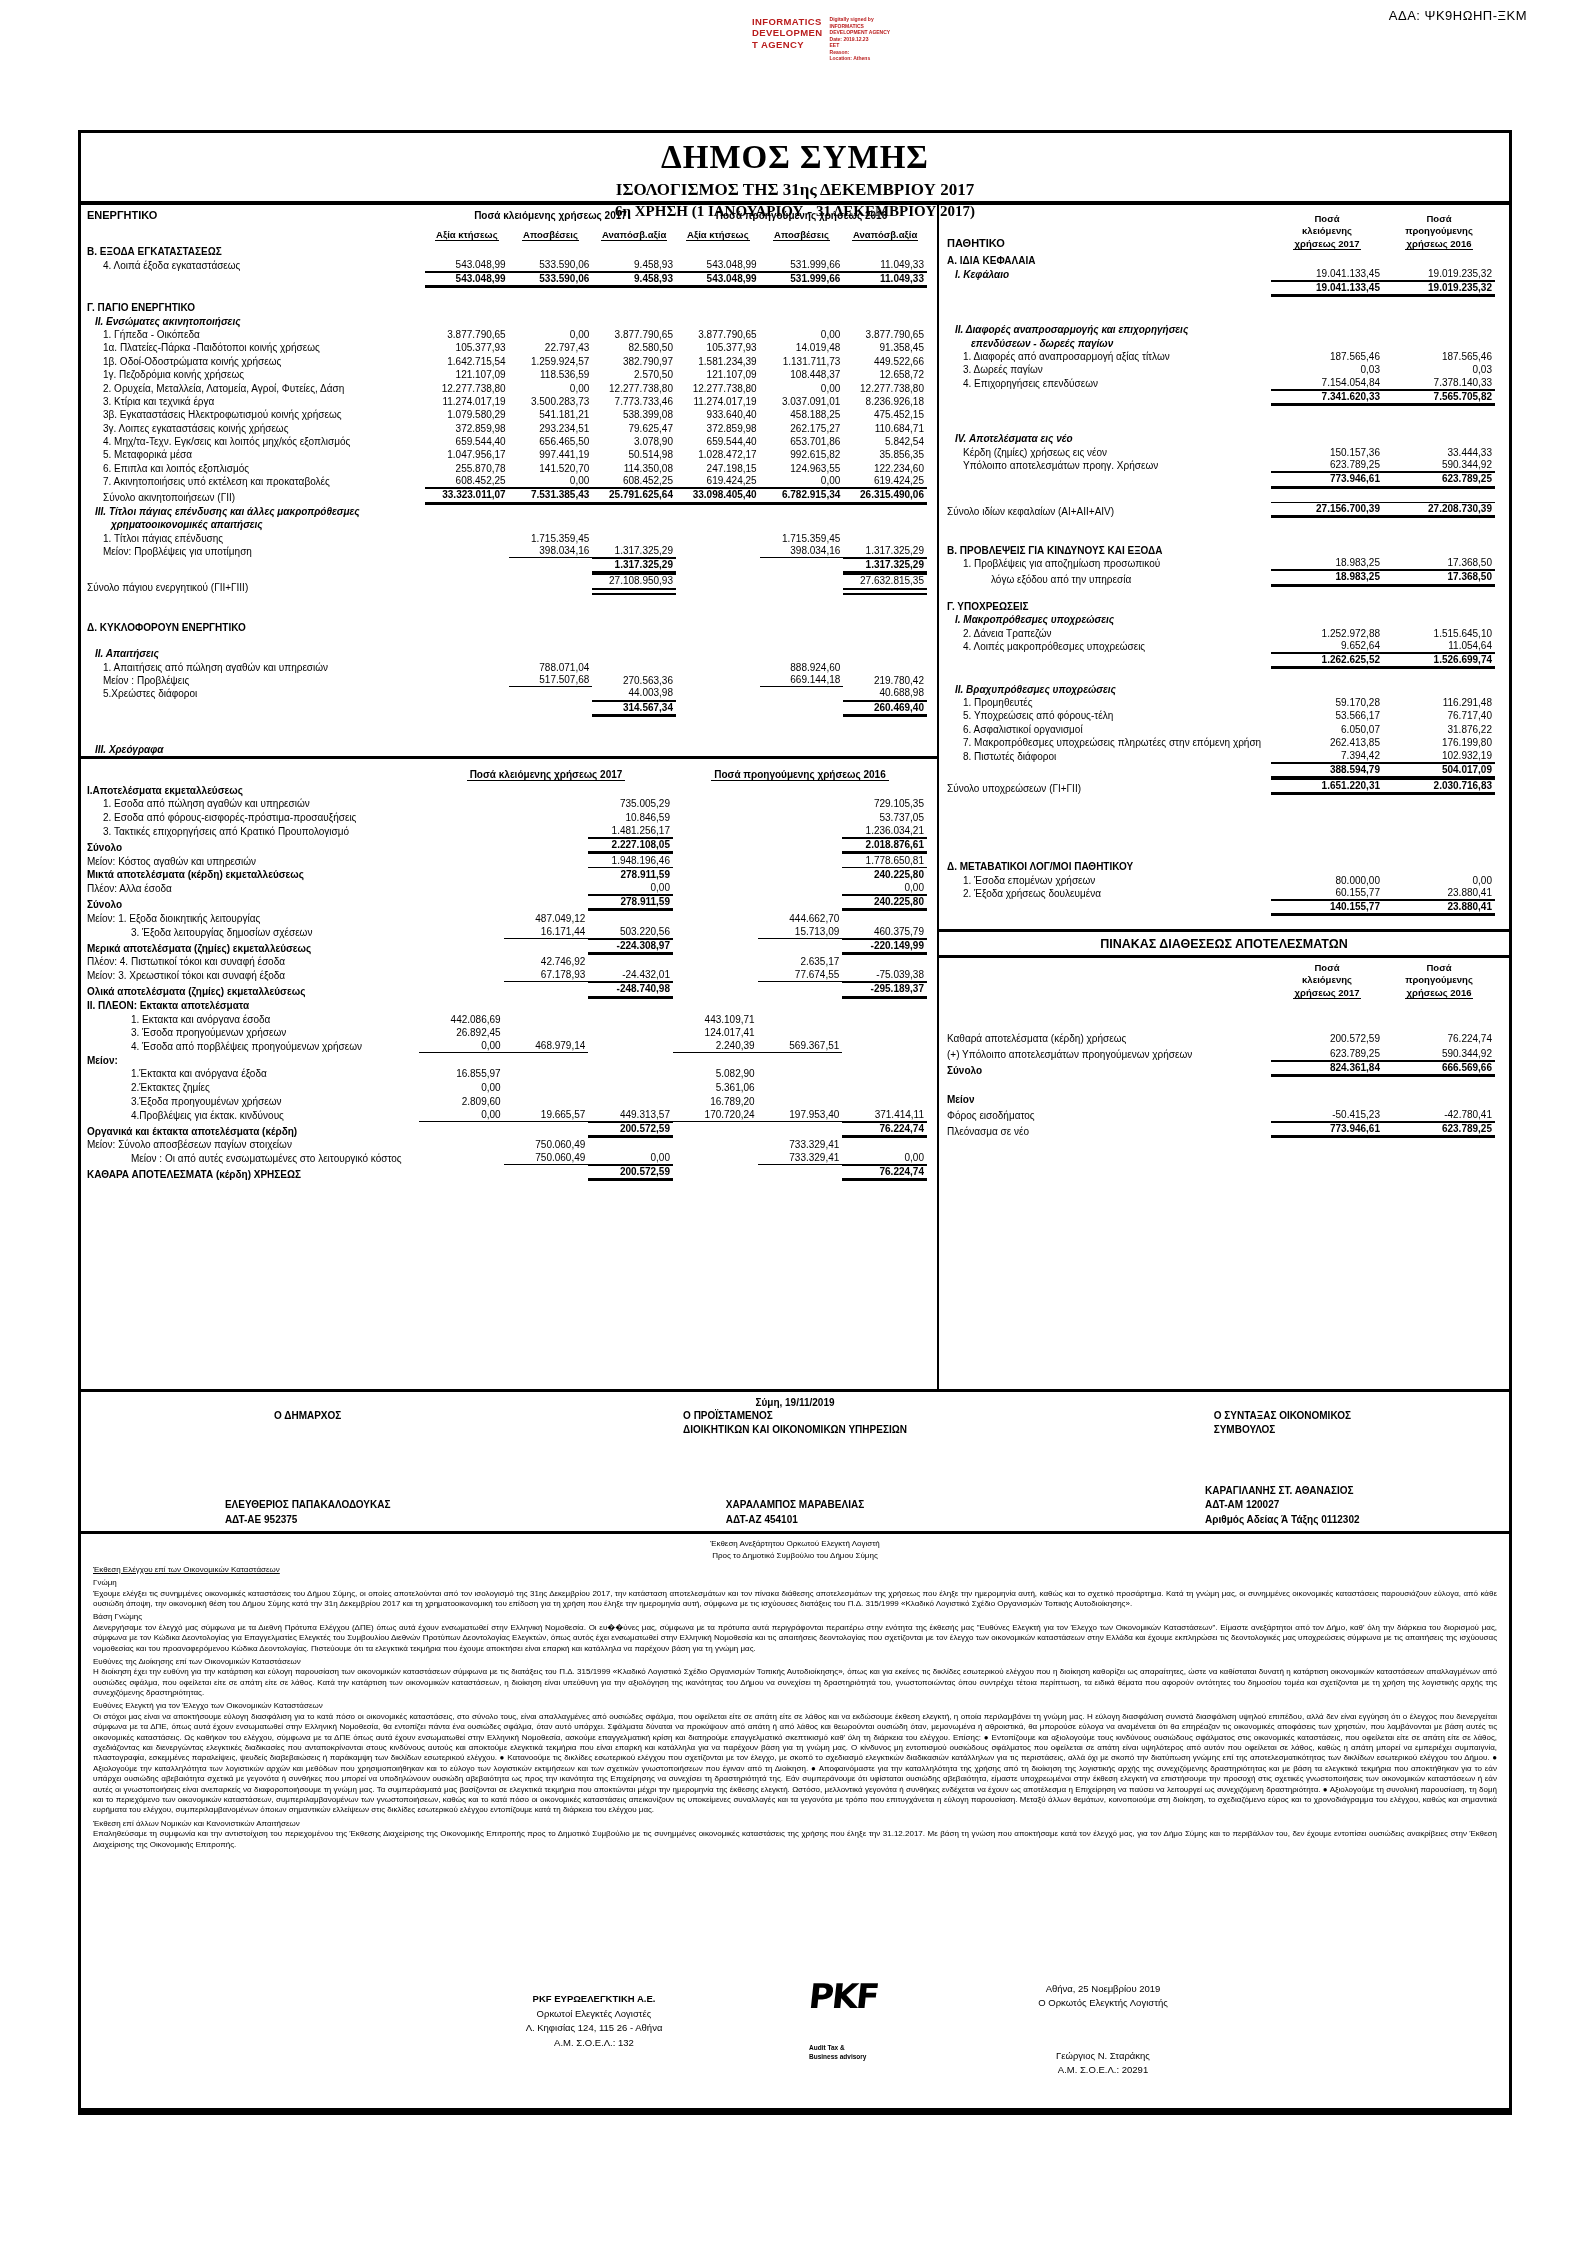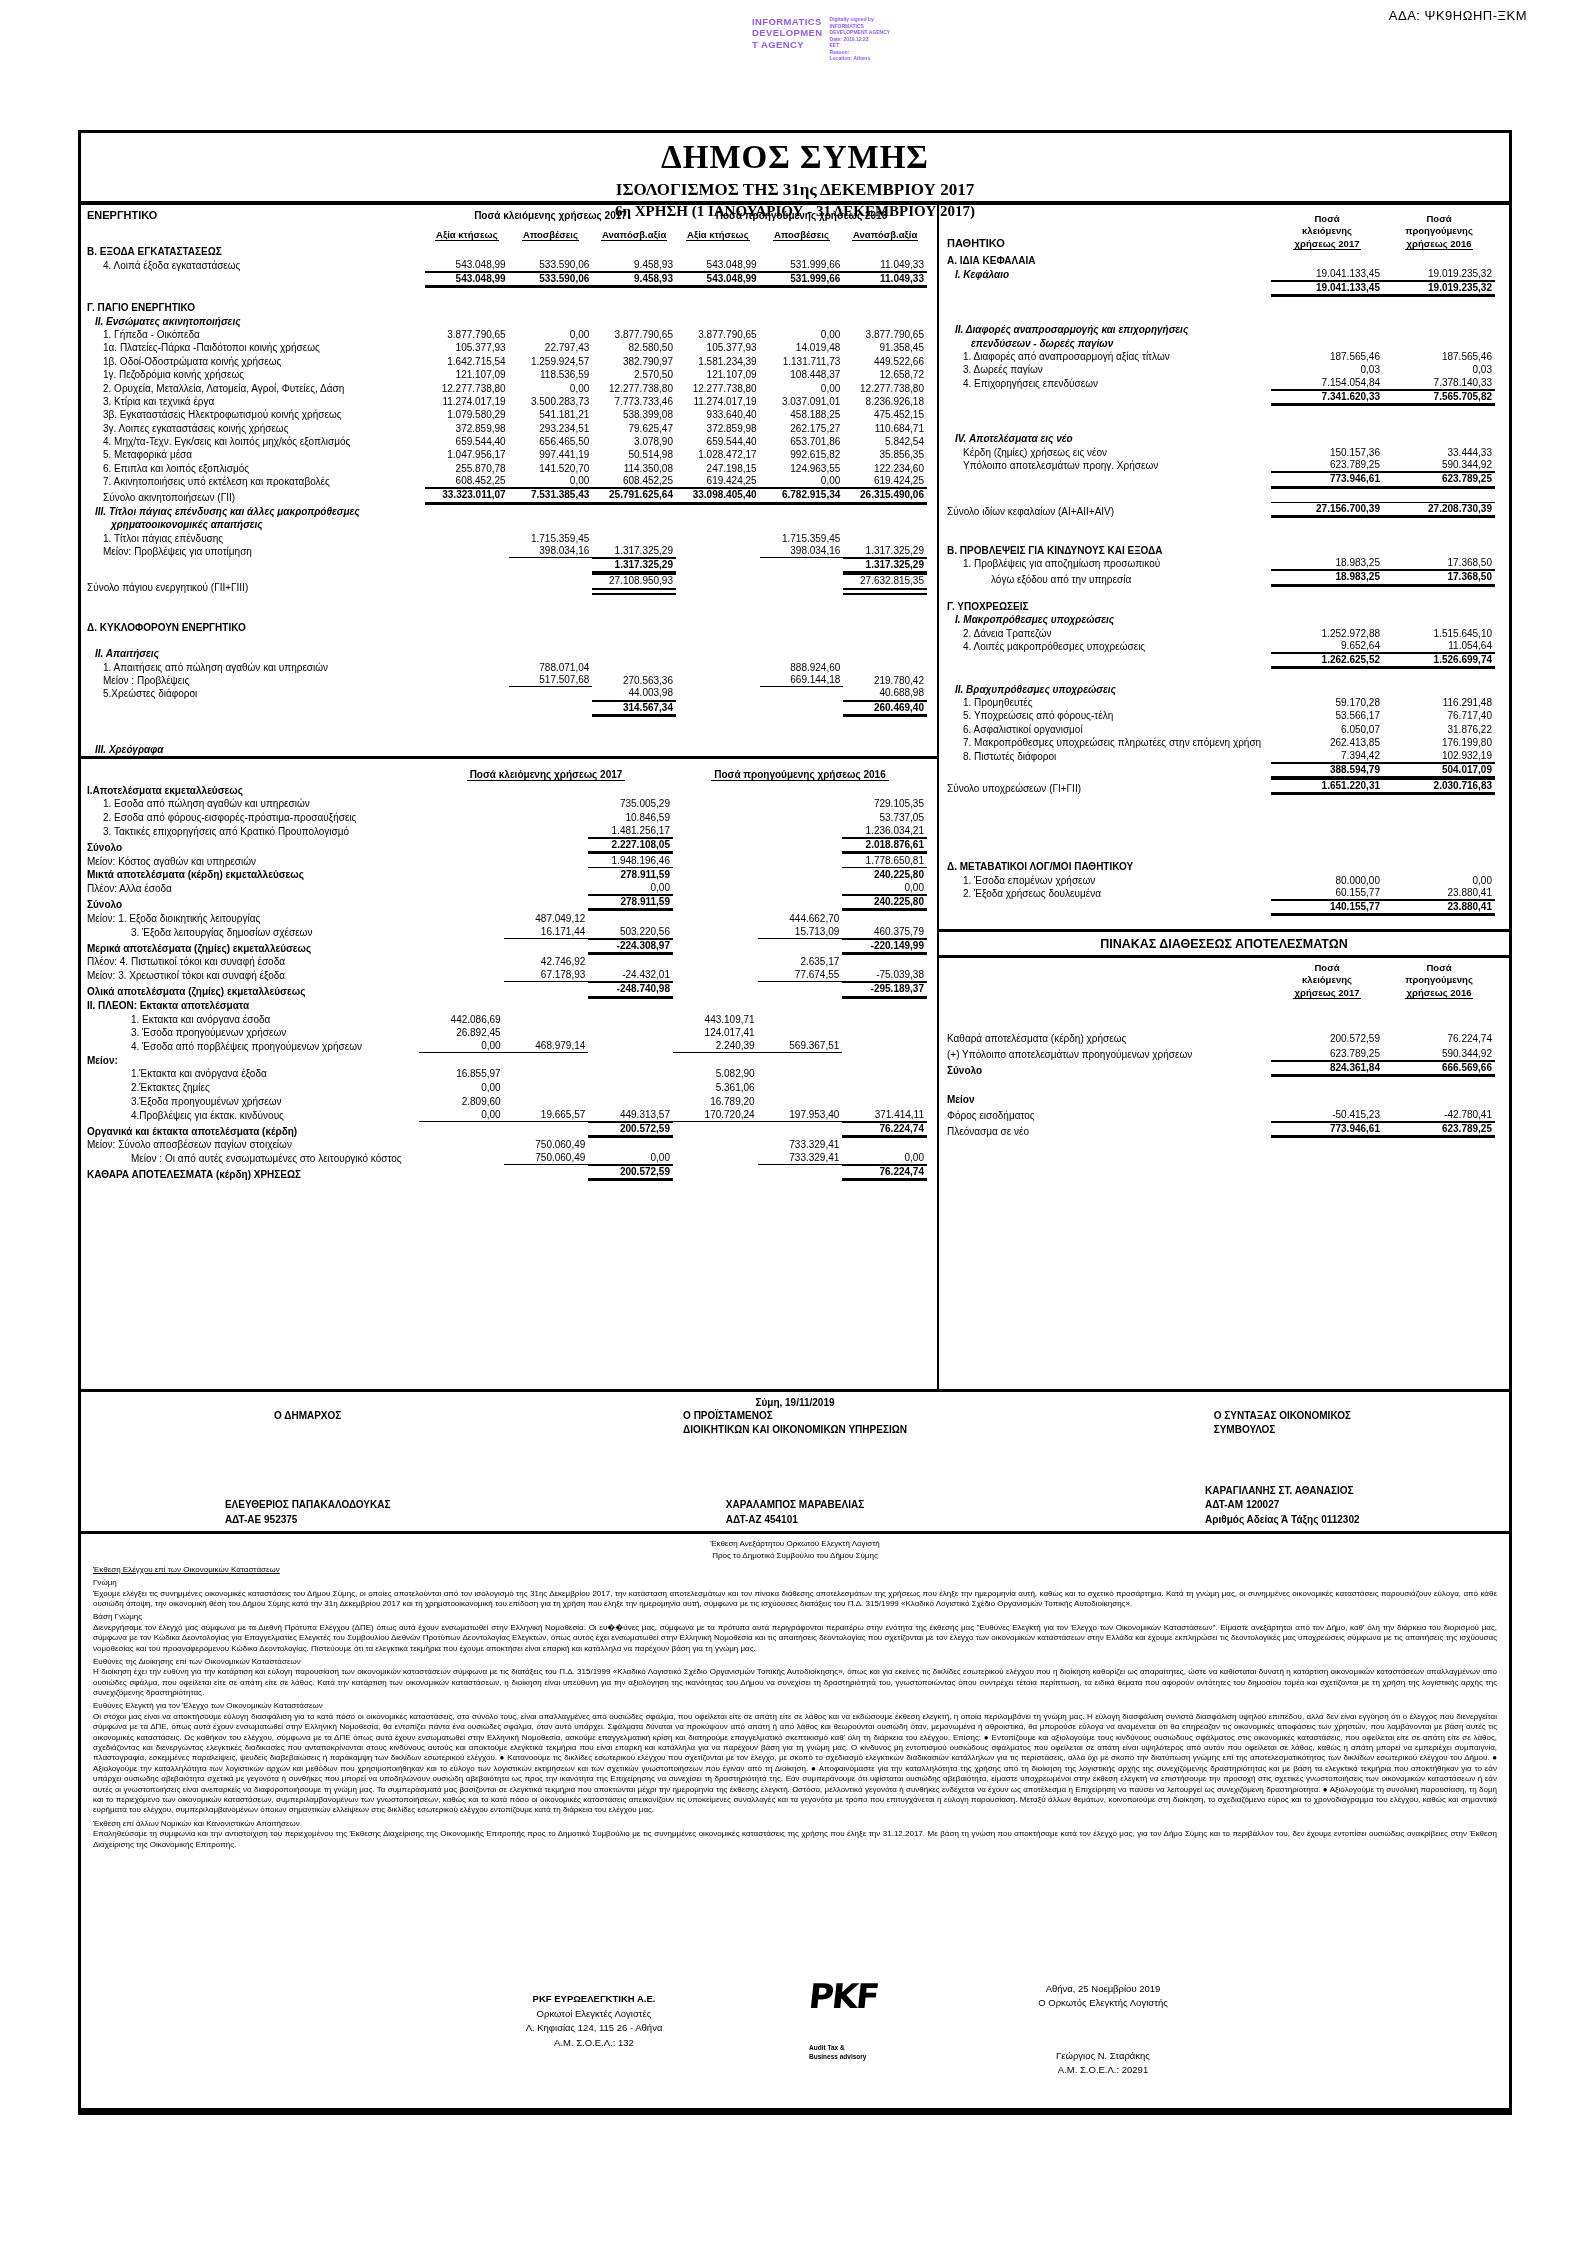--- a/index.html
+++ b/index.html
@@ -1,18 +1,18 @@
 <!DOCTYPE html>
 <html><head>
 <meta charset="utf-8">
 <style>
   html,body{margin:0;padding:0;background:#e8e8e8;}
   .page{position:relative;width:1589px;height:2246px;background:#fff;font-family:"Liberation Sans",sans-serif;color:#000;overflow:hidden;}
   .ada{position:absolute;top:8px;right:62px;font-size:13px;letter-spacing:.5px;}
-  .stamp{position:absolute;top:16px;left:752px;display:flex;gap:7px;color:#8b5cf6;}
+  .stamp{position:absolute;top:16px;left:752px;display:flex;gap:7px;color:#b91c1c;}
   .stamp-big{font-size:9.5px;font-weight:700;white-space:pre-line;line-height:1.2;letter-spacing:.4px;}
   .stamp-small{font-size:5px;line-height:1.3;white-space:pre-line;font-weight:700;}
 
   .doc{position:absolute;left:78px;top:130px;width:1434px;border:3px solid #000;border-bottom:7px solid #000;background:#fff;box-sizing:border-box;}
   .titleblock{height:72px;border-bottom:4px solid #000;text-align:center;font-family:"Liberation Serif",serif;padding-top:6px;box-sizing:border-box;}
   .t1{font-size:33px;font-weight:700;letter-spacing:1px;}
   .t2{font-size:17px;font-weight:700;margin-top:4px;}
   .t3{font-size:15px;font-weight:700;margin-top:3px;}
 
   .cols{display:grid;grid-template-columns:856px 1fr;}

